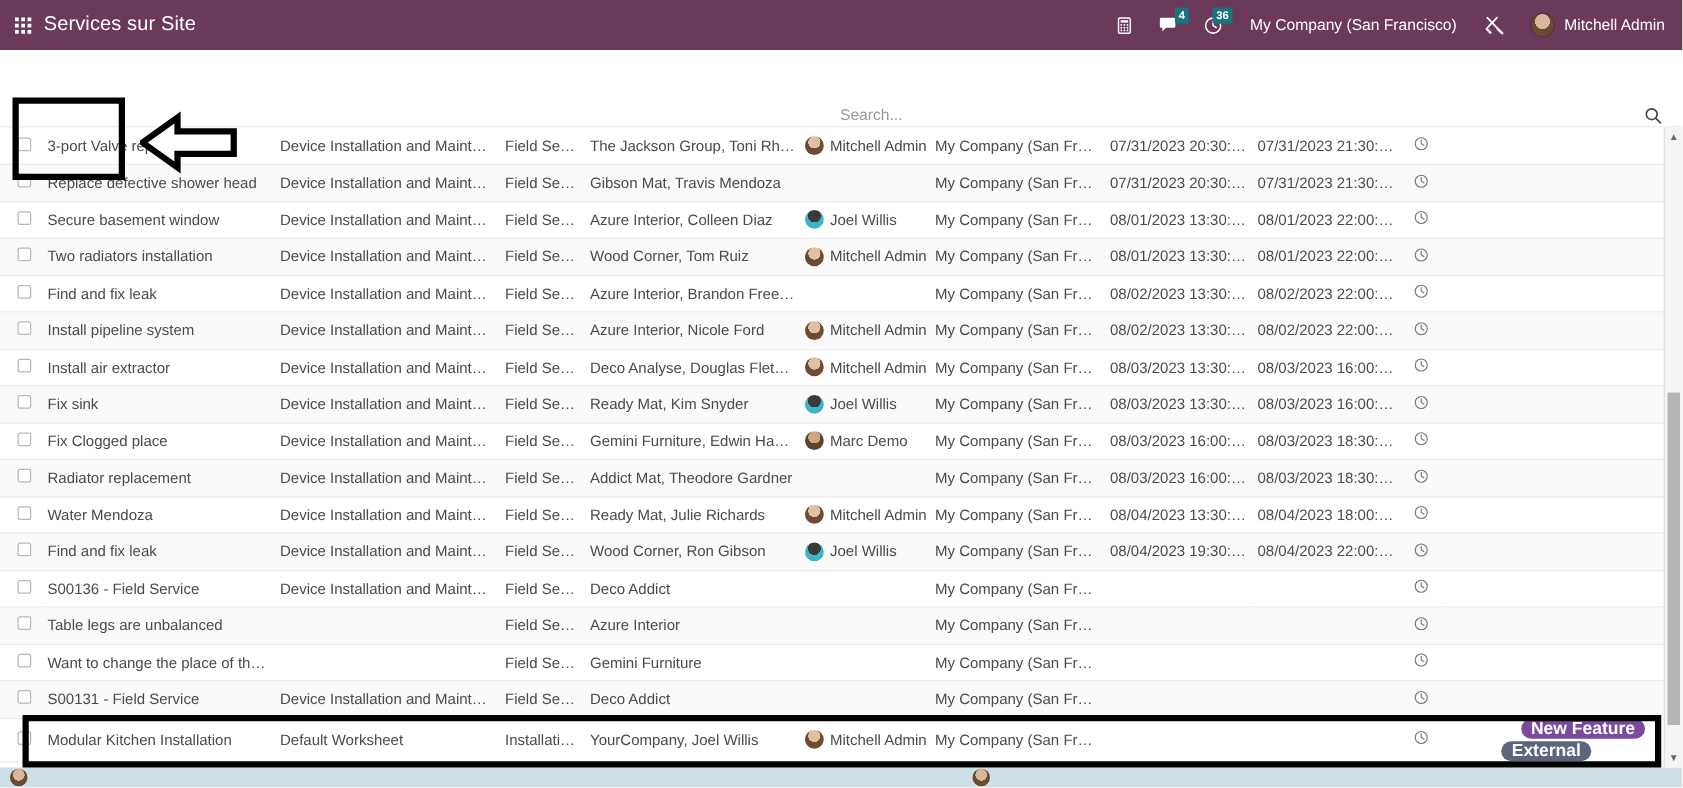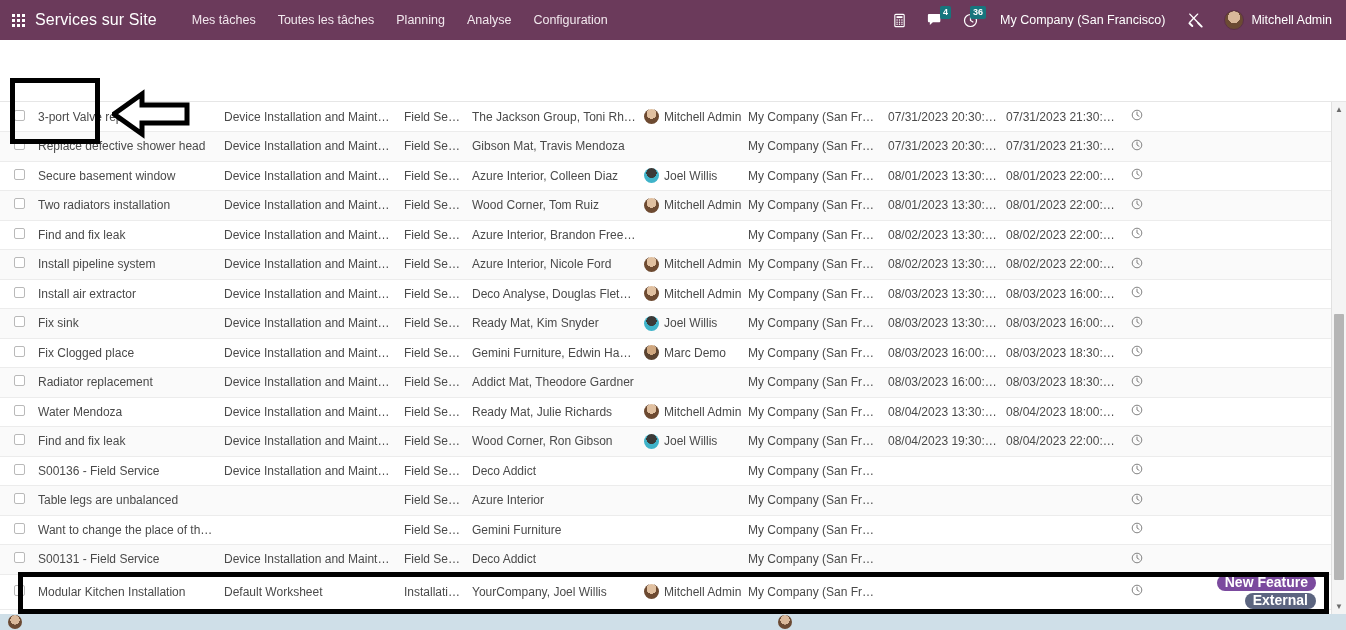--- a/index.html
+++ b/index.html
@@ -93,21 +93,21 @@
   .c-tags { width:auto; text-align:right; padding-right:16px !important;}
   .chk { width:11px; height:11px; border:1px solid #b9b9b9; border-radius:2px; display:inline-block; background:#fff;}
   .asgn-cell { display:flex; align-items:center; gap:5px; }
   .av { width:15px; height:15px; border-radius:50%; flex:none; }
   .av.mitchell { background: radial-gradient(circle at 50% 32%, #e0c0a0 0 38%, #6d4a31 39% 100%); }
   .av.joel     { background: radial-gradient(circle at 50% 32%, #3b3a38 0 40%, #3fb3c9 41% 100%); }
   .av.marc     { background: radial-gradient(circle at 50% 32%, #cfa77f 0 38%, #5a4330 39% 100%); }
   .clock-ico { color:#7a7a7a; display:inline-flex; }
   .tag { display:inline-block; color:#fff; font-size:14px; font-weight:700; border-radius:9px;
          padding:1px 8px 2px; line-height:13px; }
-  .tag-row2 { margin-top:2px; }
+  .tag-row2 { margin-top:2px;text-align:center; }
 
   
   .row-anno {
     position:absolute; left:18px; right:17px; bottom:16px; height:42px;
     border:5px solid #000; z-index:4; pointer-events:none;
   }
 
   
   .vscroll { position:absolute; right:0; top:102px; bottom:16px; width:15px; background:#f4f4f4;
     border-left:1px solid #e0e0e0; z-index:3;}
@@ -128,27 +128,20 @@
         <i></i>
         <i></i>
         <i></i>
         <i></i>
         <i></i>
         <i></i>
         <i></i>
         <i></i>
     </div>
     <div class="brand">Services sur Site</div>
-    <div class="menu">
-      <div class="menu-item">Mes tâches</div>
-      <div class="menu-item">Toutes les tâches</div>
-      <div class="menu-item">Planning</div>
-      <div class="menu-item">Analyse</div>
-      <div class="menu-item">Configuration</div>
-    </div>
 
     <div class="nav-right">
       <div class="nav-ico">
         <svg width="15" height="15" viewBox="0 0 16 16" fill="#fff">
           <rect x="3" y="1.5" width="10" height="13" rx="1" fill="none" stroke="#fff" stroke-width="1.2"></rect>
           <rect x="4.8" y="3.4" width="6.4" height="2" fill="#fff"></rect>
           <circle cx="5.4" cy="7.4" r=".8"></circle>
             <circle cx="8" cy="7.4" r=".8"></circle>
             <circle cx="10.6" cy="7.4" r=".8"></circle>
           <circle cx="5.4" cy="9.8" r=".8"></circle>
@@ -189,20 +182,31 @@
   </div>
 
   <div class="cp">
 
 
     <div class="anno-box"></div>
     <svg class="anno-arrow" width="78" height="52" viewBox="0 0 78 52">
       <path d="M2 26 L30 6 L30 17 L75 17 L75 35 L30 35 L30 46 Z" fill="#fff" stroke="#000" stroke-width="5" stroke-linejoin="miter"></path>
     </svg>
 
+    <div class="search-wrap">
+      <div class="search-line">
+        <input class="search-input" type="text" placeholder="Search..." style="">
+        <span class="search-ico">
+          <svg width="15" height="15" viewBox="0 0 16 16" fill="none" stroke="#444" stroke-width="1.4">
+            <circle cx="6.8" cy="6.8" r="4.6"></circle>
+              <path d="M10.3 10.3 L14.2 14.2" stroke-linecap="round"></path>
+          </svg>
+        </span>
+      </div>
+    </div>
 
     <div class="cp-bottom">
       <div class="fgf">
         <div class="fgf-item">
           <svg width="10" height="10" viewBox="0 0 12 12" fill="#3a3a3a">
               <path d="M.6 1h10.8L7.2 6v4.4L4.8 11.4V6z"></path>
             </svg>
           <span>Filters</span>
         </div>
         <div class="fgf-item">

